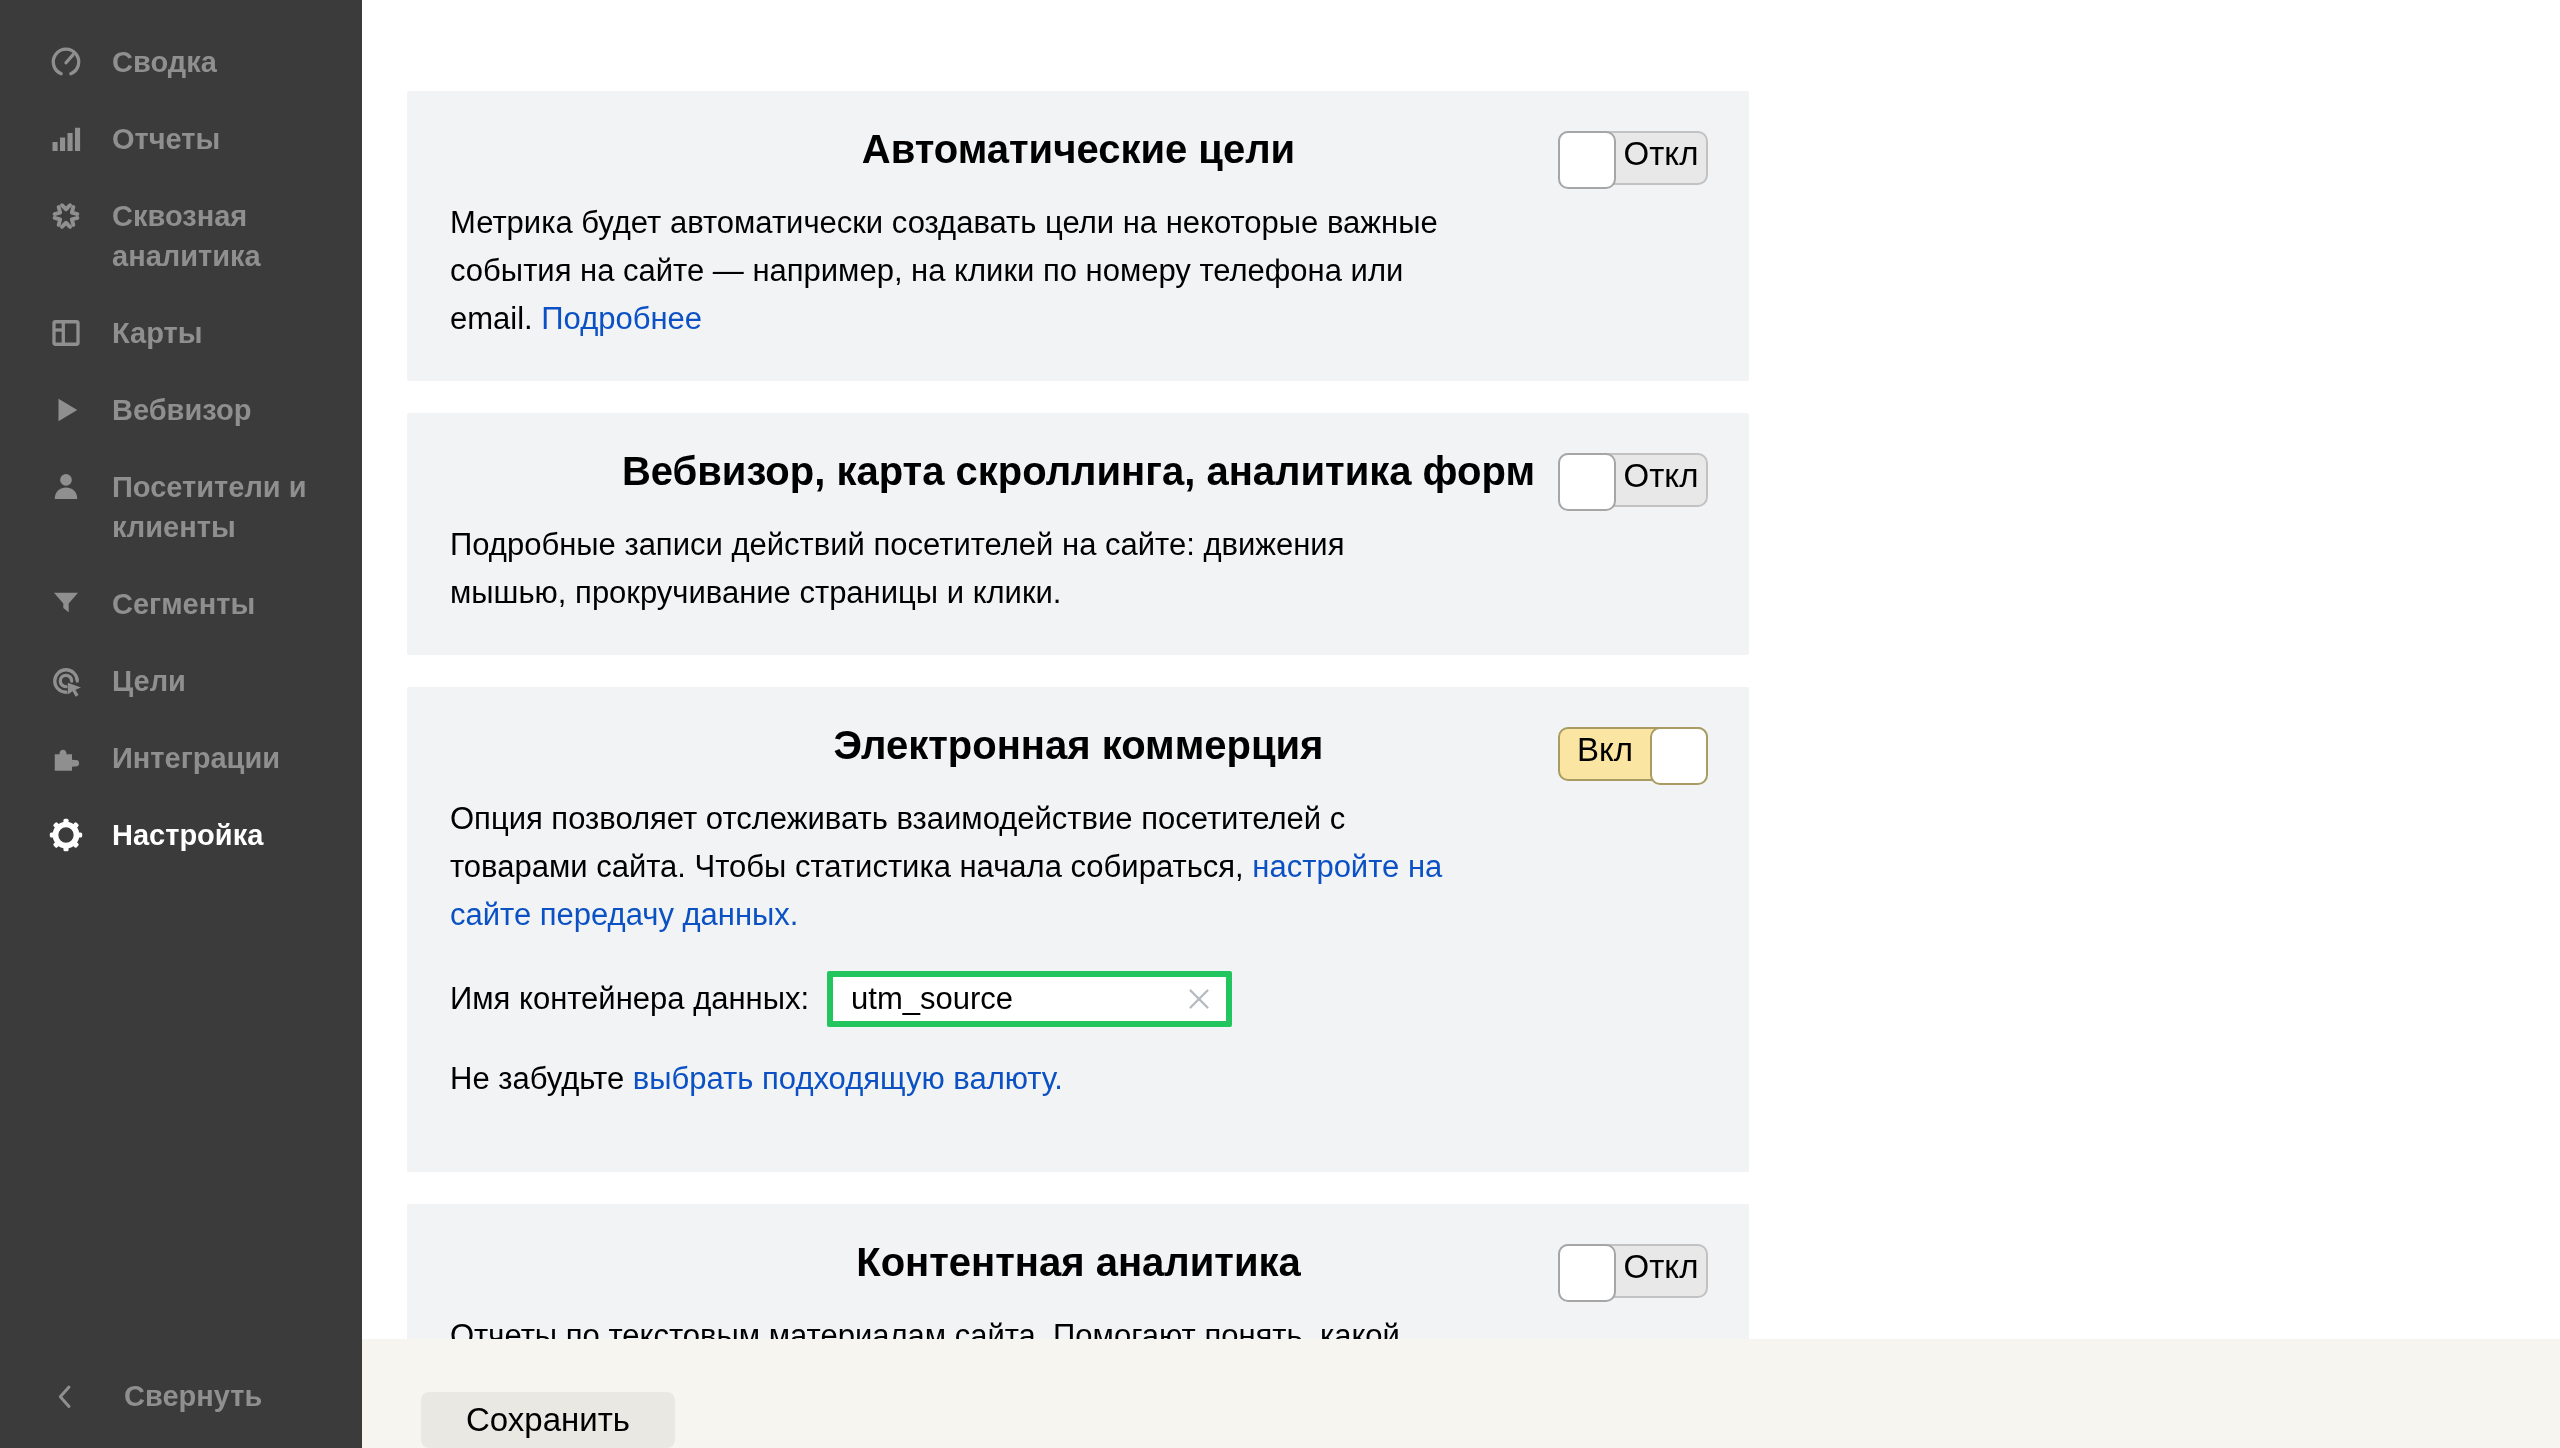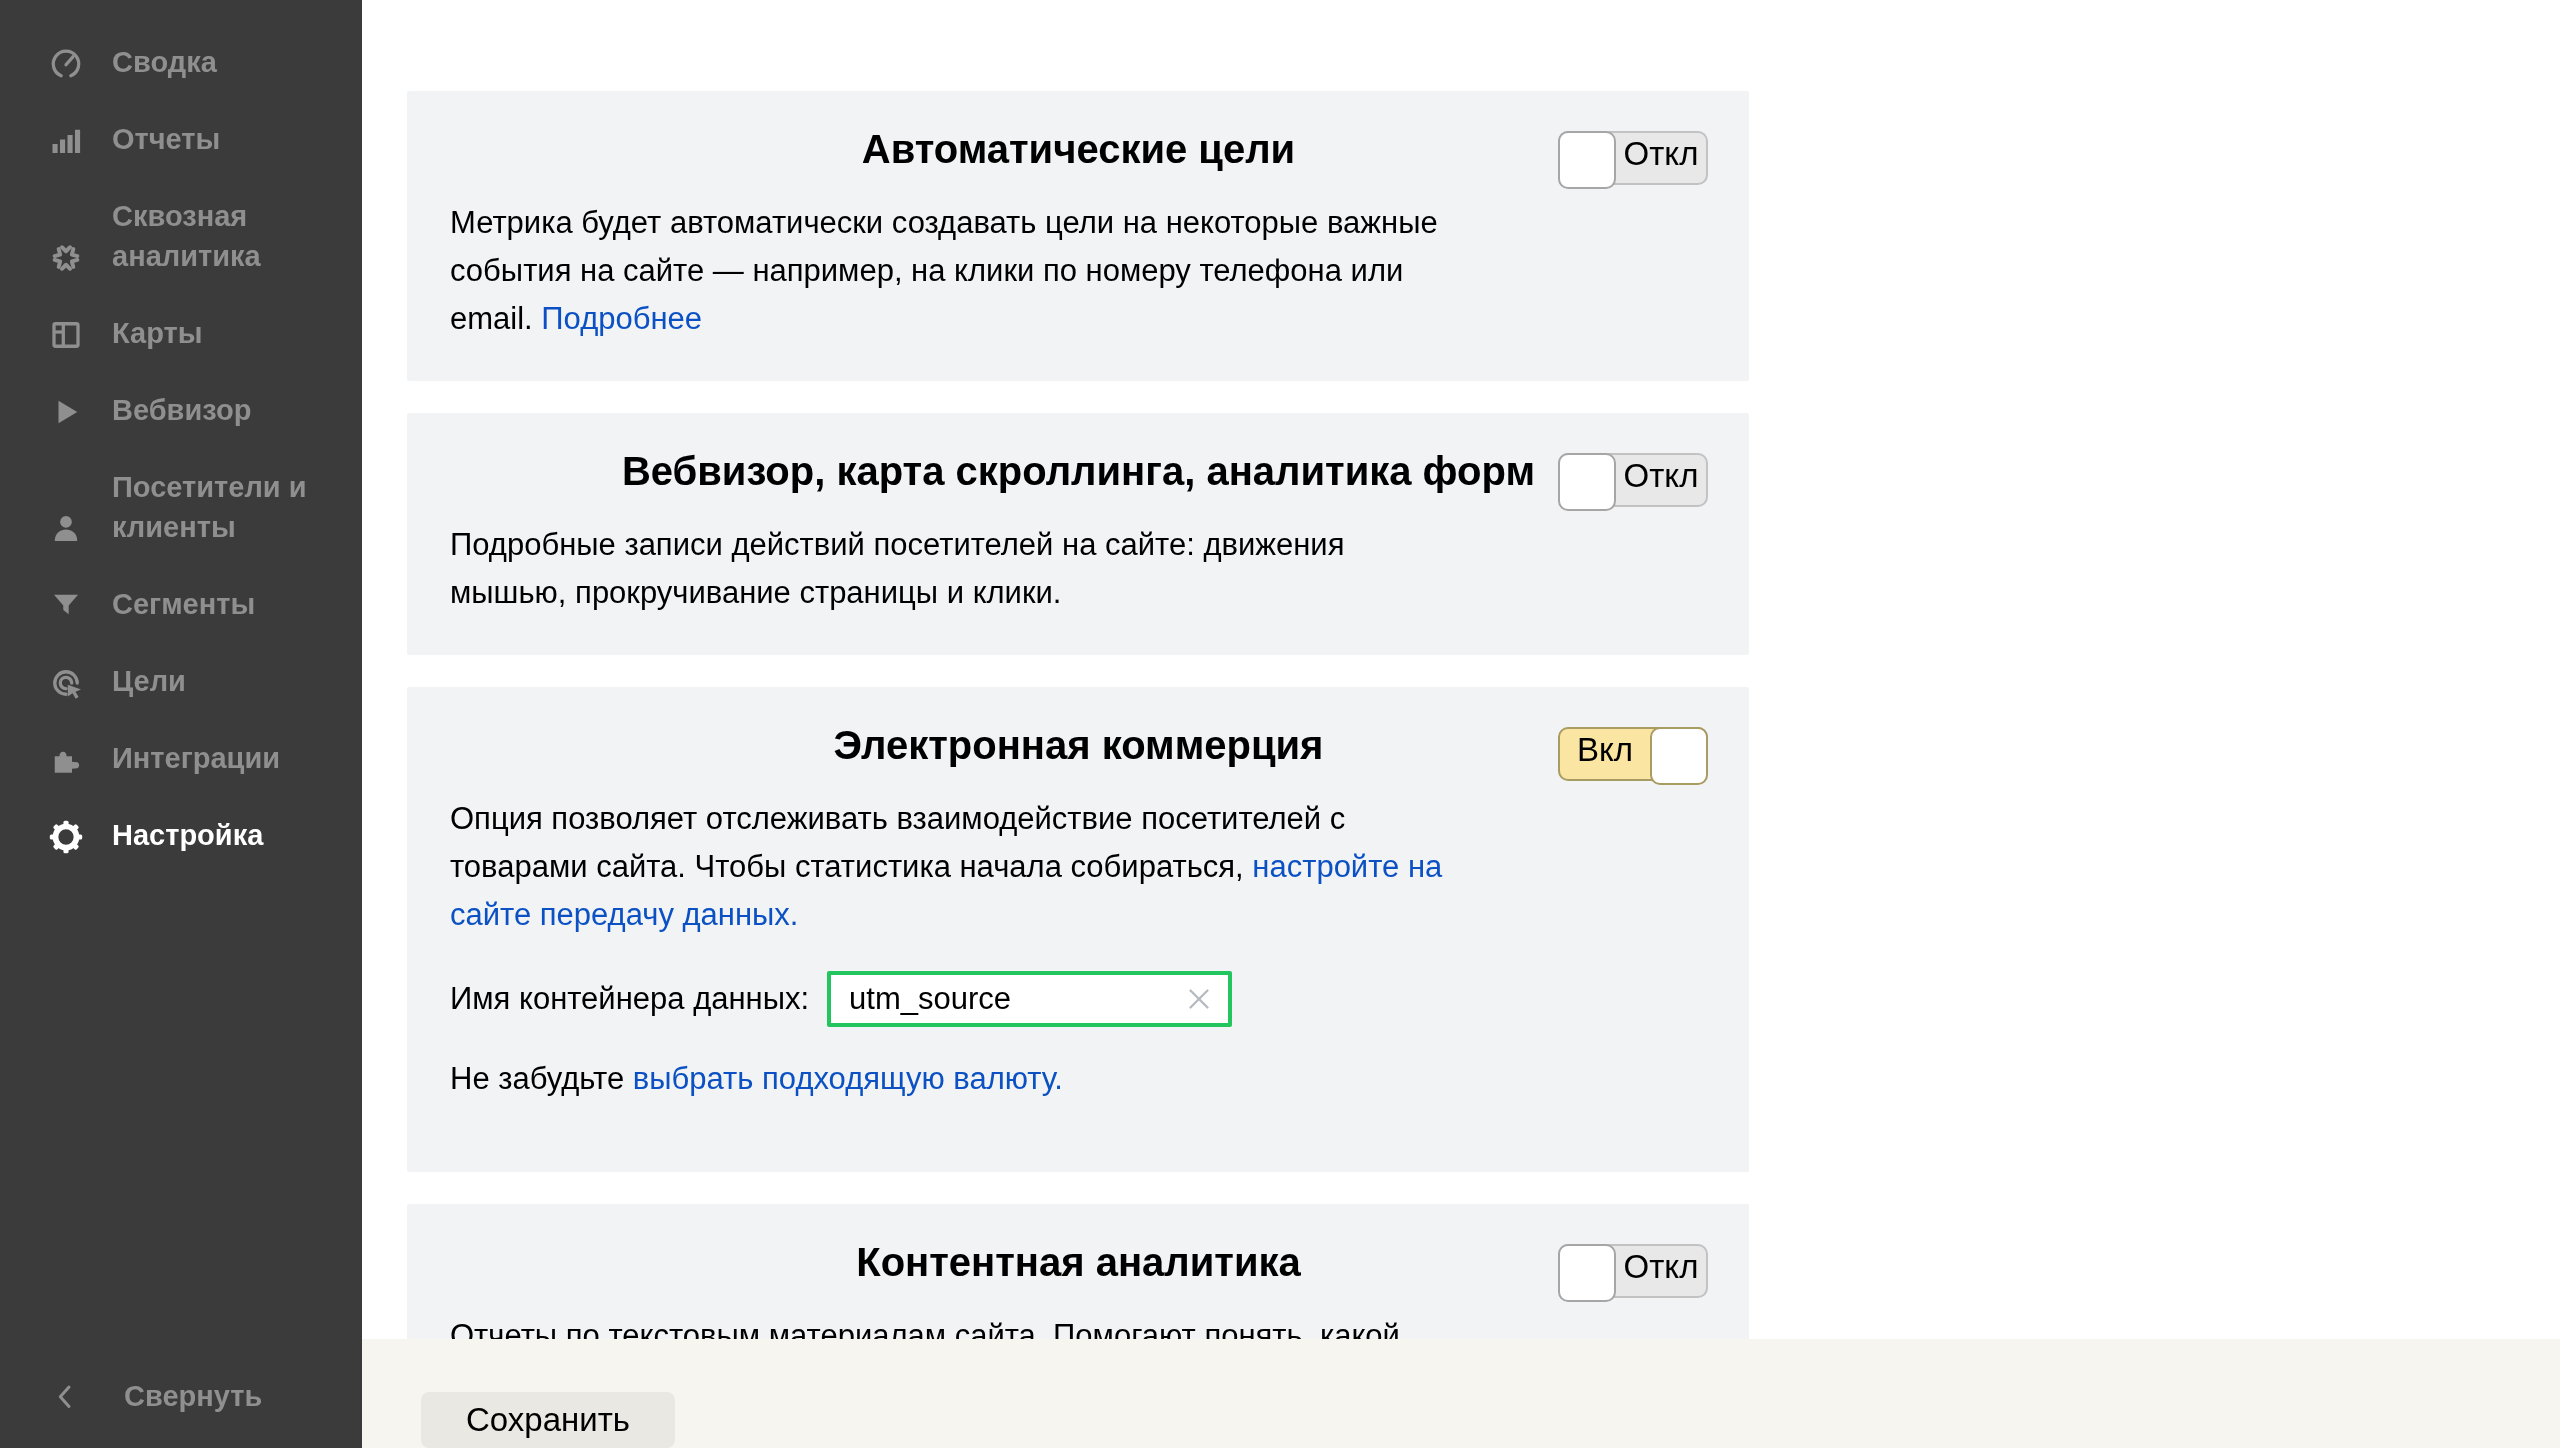--- a/index.html
+++ b/index.html
@@ -8,21 +8,21 @@
     font-family:"Liberation Sans",sans-serif;color:#000;background:#fff;
   }
 
   
   .sidebar{
     position:absolute;left:0;top:0;width:362px;height:1448px;
     background:#3b3b3b;box-sizing:border-box;
   }
   .nav{list-style:none;margin:0;padding:42px 0 0 0;}
   .nav li{
-    display:flex;align-items:flex-end;gap:28px;
+    display:flex;align-items:flex-start;gap:28px;
     padding-left:48px;margin-bottom:37px;
     color:#8f8f8f;font-size:29px;line-height:40px;font-weight:700;
     cursor:pointer;
   }
   .nav li .nav-icon{width:36px;height:36px;flex:0 0 36px;margin-top:2px;}
   .nav li .nav-label{max-width:205px;}
   .nav li.active{color:#ffffff;}
   .collapse{
     position:absolute;left:0;bottom:32px;display:flex;align-items:center;gap:40px;
     padding-left:48px;color:#8f8f8f;font-size:29px;line-height:40px;font-weight:700;
@@ -68,21 +68,21 @@
   .toggle.off .toggle-label{left:56px;right:0;}
   .toggle.on{background:#fbe5a3;border:2px solid #a99c62;}
   .toggle.on .knob{right:-2px;border:2px solid #a99c62;}
   .toggle.on .toggle-label{left:0;right:56px;}
 
   
   .input-row{display:flex;align-items:center;margin-top:32px;font-size:31px;}
   .input-wrap{position:relative;margin-left:18px;}
   .text-input{
     width:405px;height:56px;box-sizing:border-box;background:#fff;
-    border:4px solid #22c55e;border-radius:2px;
+    border:6px solid #22c55e;border-radius:2px;
     font-family:inherit;font-size:31px;color:#000;padding:0 62px 0 18px;outline:none;
   }
   .clear-btn{
     position:absolute;right:10px;top:50%;transform:translateY(-50%);
     width:40px;height:40px;border:none;background:transparent;padding:0;cursor:pointer;
   }
   .note{margin-top:28px;font-size:31px;line-height:48px;}
 
   
   .footer{

